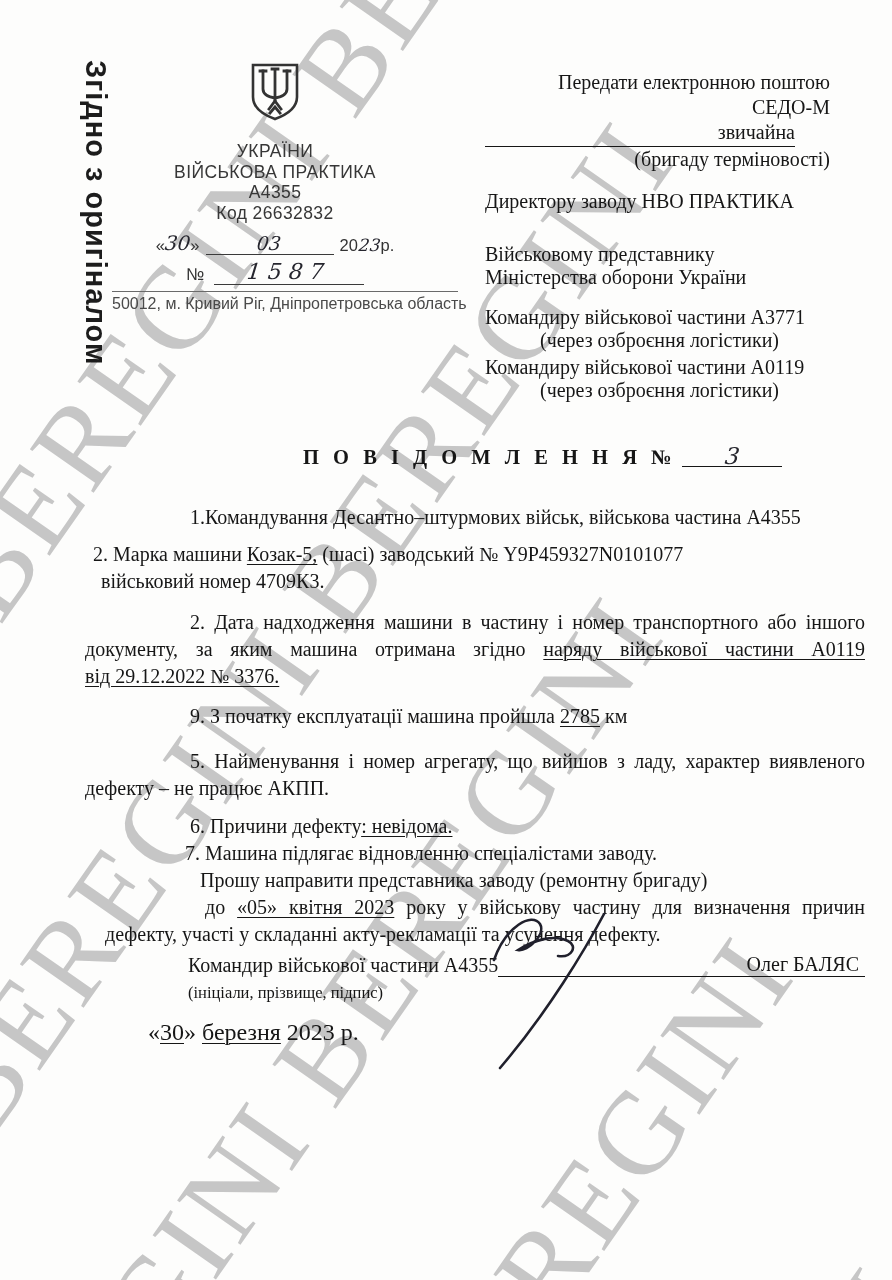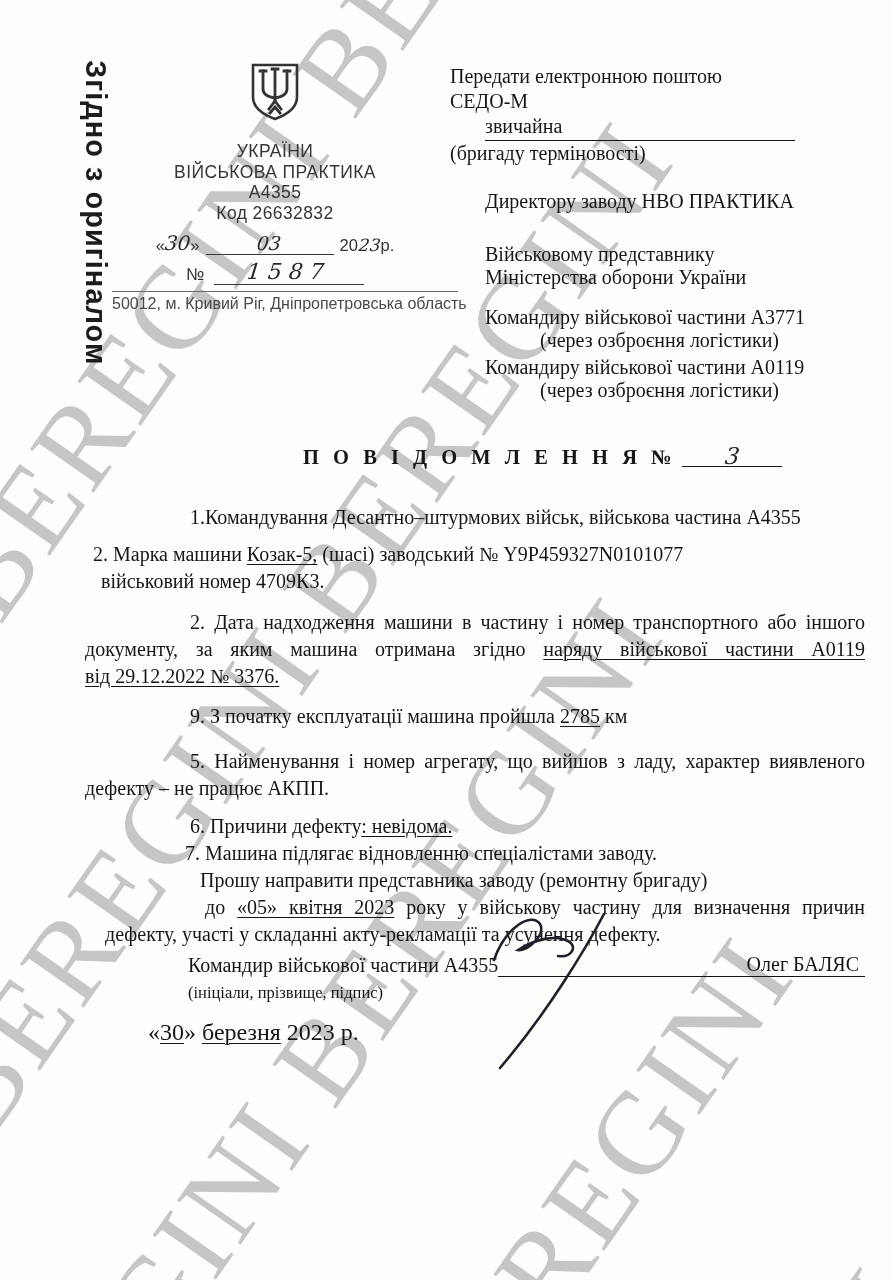--- a/index.html
+++ b/index.html
@@ -60,21 +60,21 @@
   .hw-y{font-size:17px; margin-left:1px;}
   .hw-no{font-size:22px; letter-spacing:7px;}
   .hw-title{font-size:23px;}
   .lh-address{
     margin-top:6px; margin-left:-8px; width:346px;
     border-top:1.4px solid #6a6a6a; padding-top:3px;
     font-size:16px; color:#4a4a4a; white-space:nowrap; text-align:left;
     font-family:"Liberation Sans", sans-serif;
   }
   
-  .transmit{position:absolute; left:450px; top:64px; width:380px; text-align:left; font-size:20px; line-height:25px;}
+  .transmit{position:absolute; left:450px; top:70px; width:380px; text-align:right; font-size:20px; line-height:25px;}
   .transmit .uline{border-bottom:1.6px solid #161616; width:310px; margin:0 auto; padding-bottom:1px;}
   
   .addr-col{position:absolute; left:485px; top:190px; width:400px; font-size:20px; line-height:23px;}
   .addr-block{margin-bottom:17px;}
   .addr-sub{padding-left:55px;}
   .addr-first{margin-bottom:30px;}
   
   .title-row{position:absolute; left:85px; top:446px; width:780px; font-size:20.5px;}
   .title-inner{margin-left:218px; font-weight:700; letter-spacing:4.5px;}
   .title-blank{

